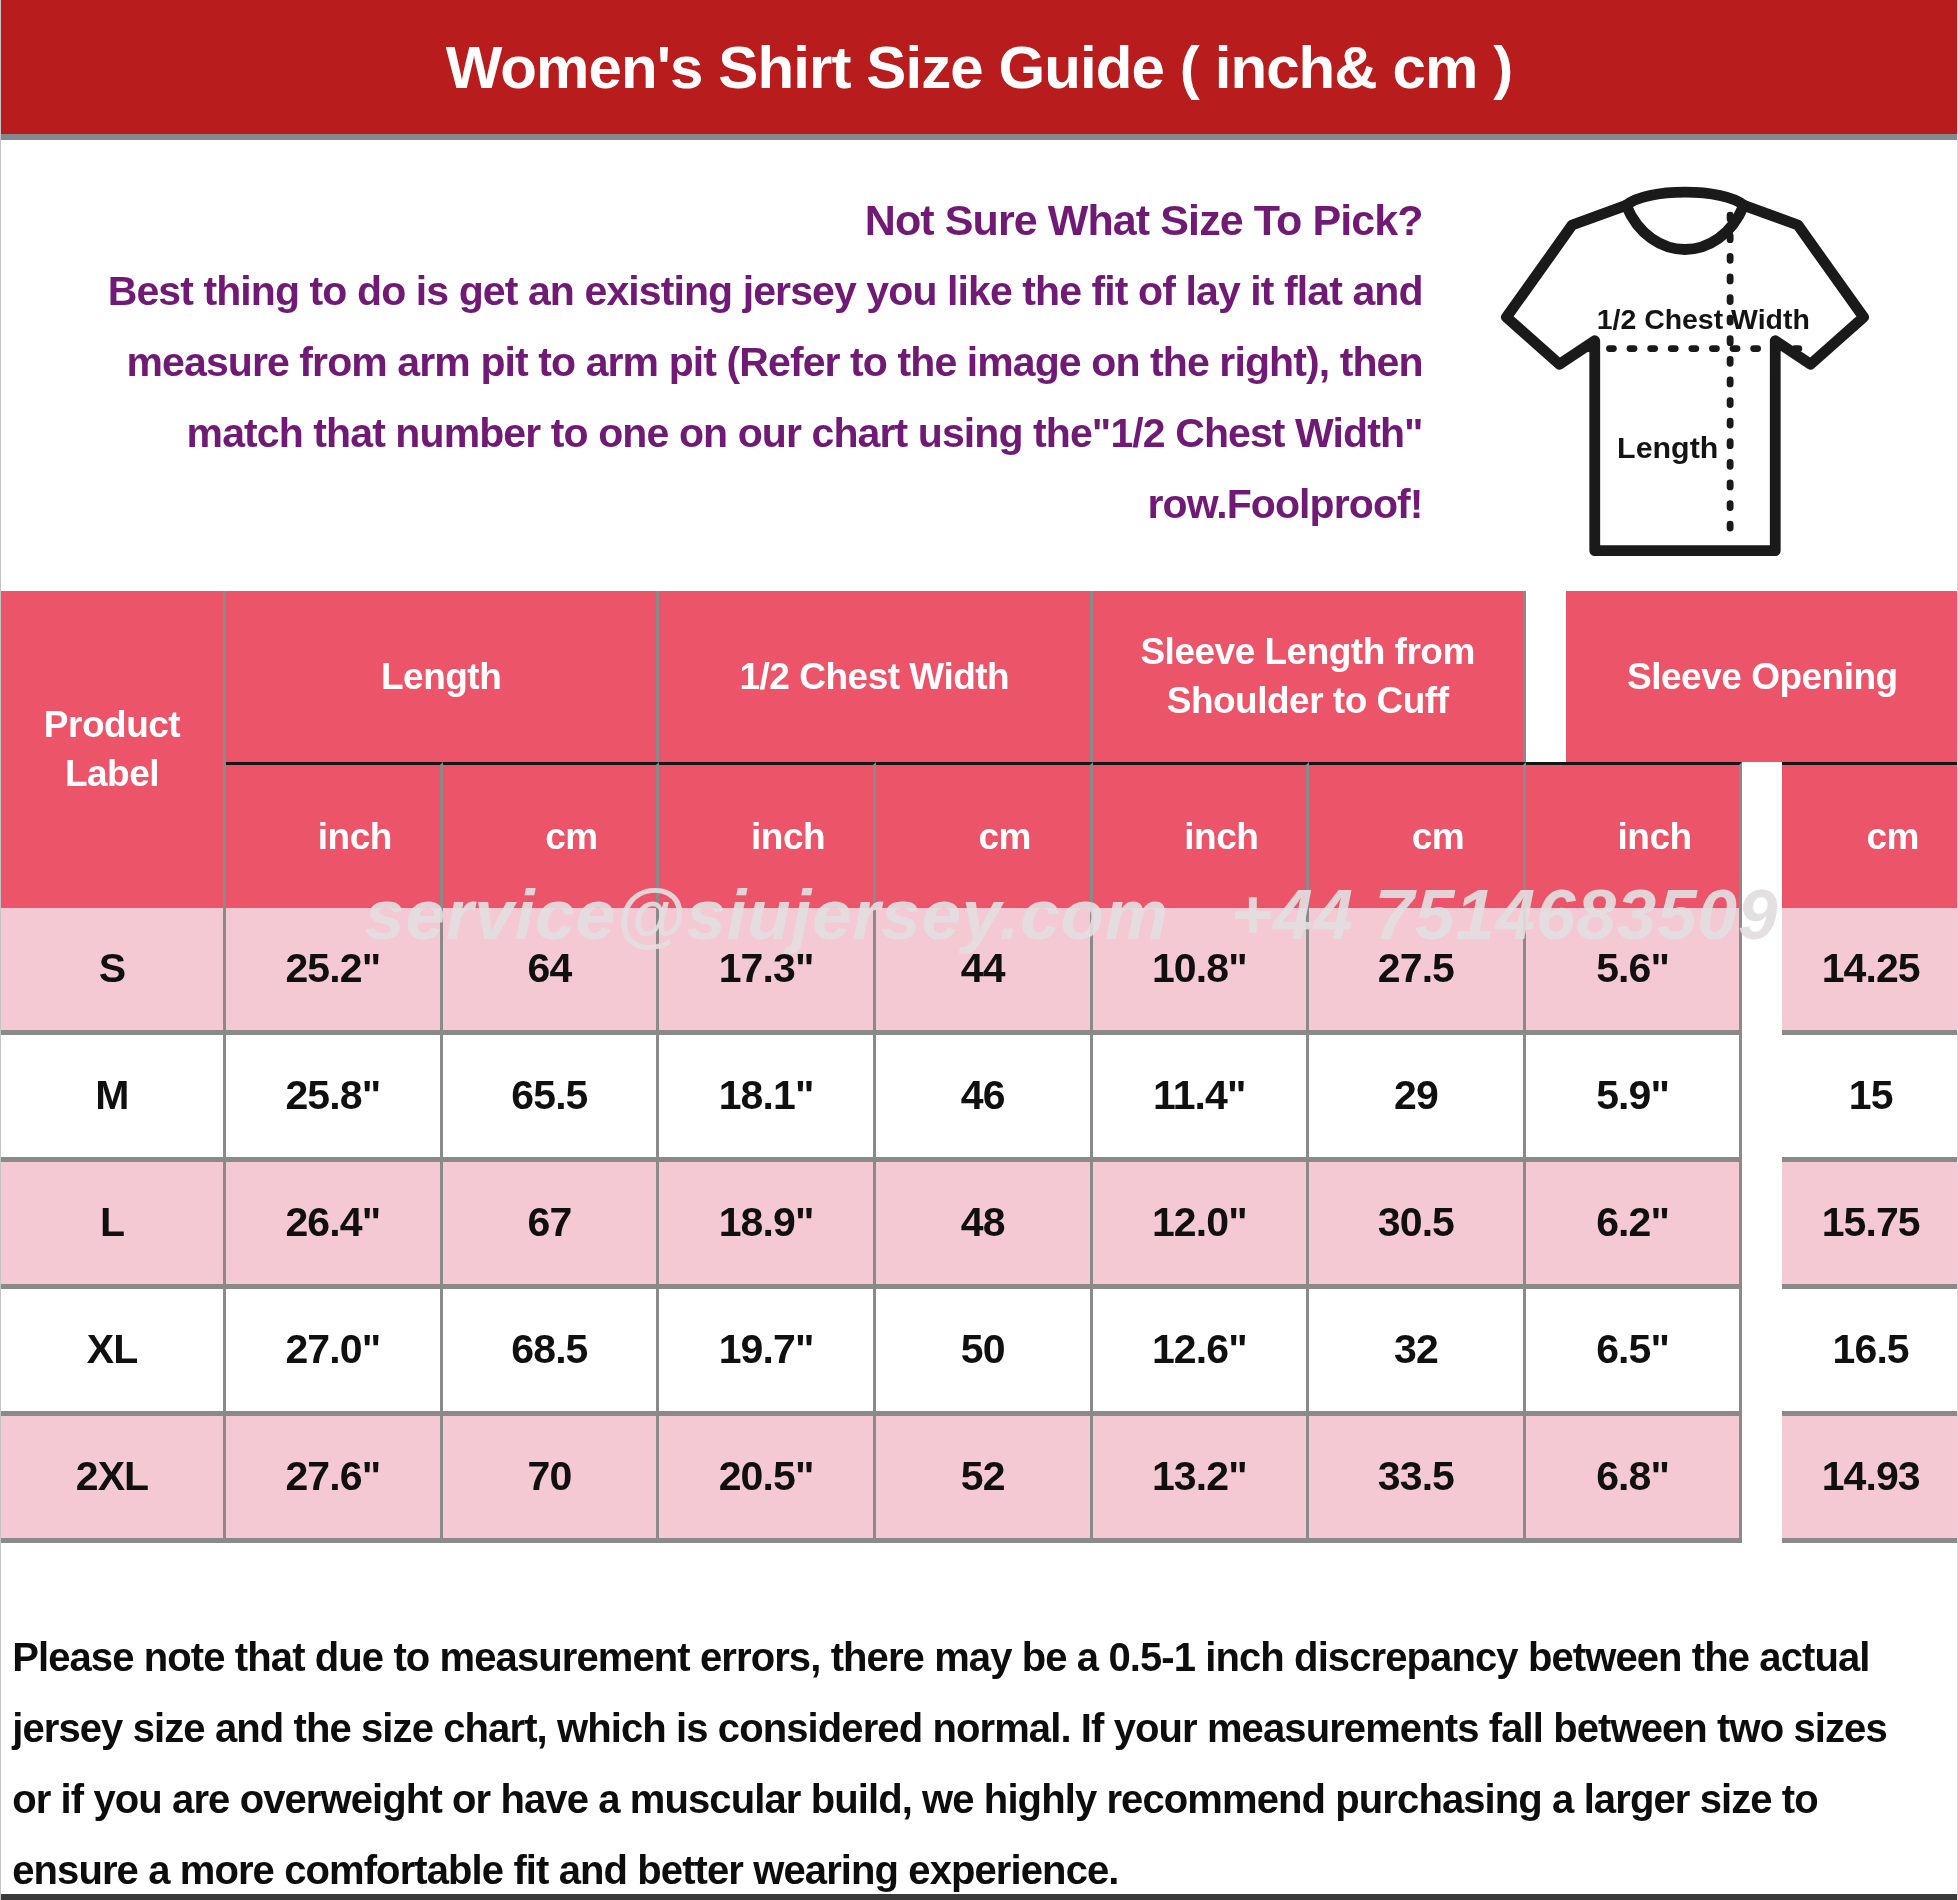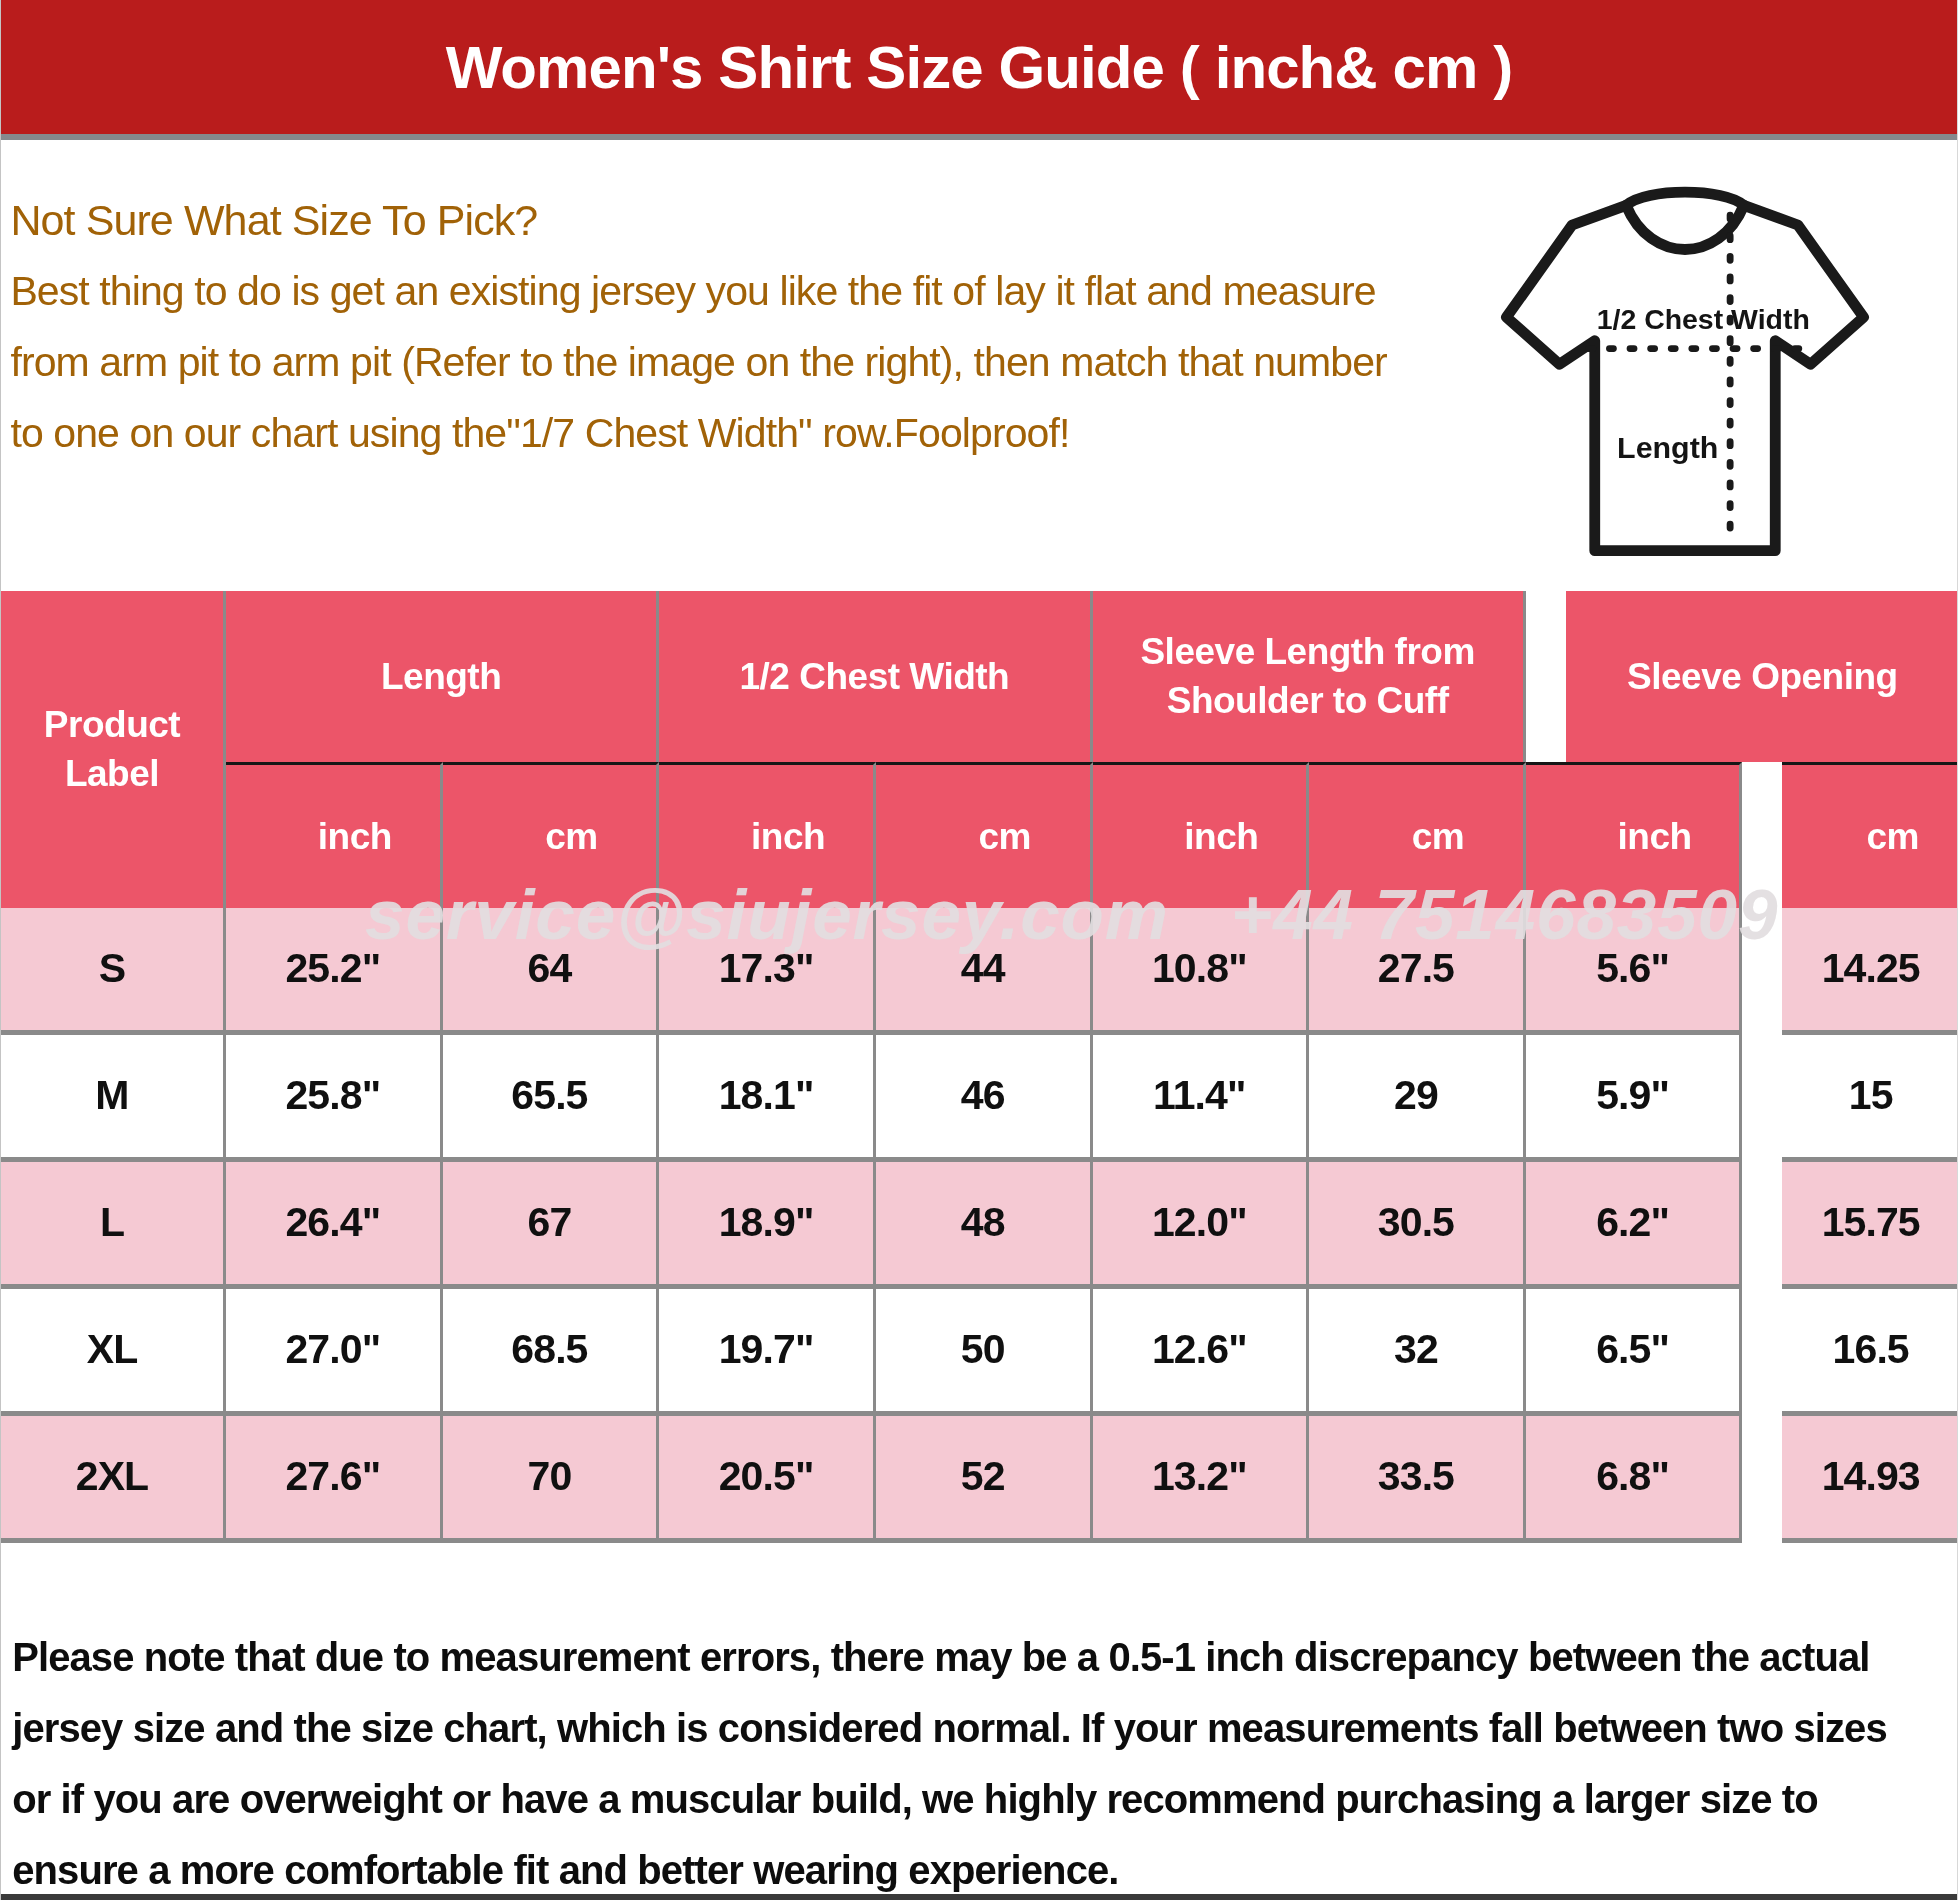--- a/index.html
+++ b/index.html
@@ -13,22 +13,22 @@
   .banner {
     height:134px; background:#b91c1c; display:flex; align-items:center; justify-content:center;
   }
   .banner-title {
     color:#ffffff; font-size:60px; font-weight:700; letter-spacing:-0.9px;
   }
   .banner-divider { height:5.6px; background:#85898d; }
   
   .intro { height:451px; display:flex; background:#ffffff; }
   .intro-text {
-    flex:1; padding:45px 9.4px 0 9.4px; text-align:left;
-    font-weight:400; font-size:41px; line-height:71px; letter-spacing:-0.9px; color:#a16207;
+    flex:1; padding:45px 9.4px 0 9.4px; text-align:right;
+    font-weight:700; font-size:41px; line-height:71px; letter-spacing:-0.9px; color:#701a75;
   }
   .intro-heading { font-size:43px; }
   .intro-body { max-width:1424px; margin:0 auto; }
   .diagram {
     width:525px; position:relative; padding-top:32px;
   }
   .diagram svg { display:block; }
   
   .size-table {
     display:grid; width:1958px;
@@ -68,21 +68,21 @@
 <div class="page">
 
   <div class="banner">
     <span class="banner-title">Women's Shirt Size Guide ( inch&amp; cm )</span>
   </div>
   <div class="banner-divider"></div>
 
   <div class="intro">
     <div class="intro-text">
       <div class="intro-heading">Not Sure What Size To Pick?</div>
-      <div class="intro-body">Best thing to do is get an existing jersey you like the fit of lay it flat and measure from arm pit to arm pit (Refer to the image on the right), then match that number to one on our chart using the"1/7 Chest Width" row.Foolproof!</div>
+      <div class="intro-body">Best thing to do is get an existing jersey you like the fit of lay it flat and measure from arm pit to arm pit (Refer to the image on the right), then match that number to one on our chart using the"1/2 Chest Width" row.Foolproof!</div>
     </div>
     <div class="diagram">
       <svg width="506" height="412" viewBox="0 0 440 420">
         <g fill="#ffffff" stroke="#1a1a1a" stroke-width="11" stroke-linejoin="round">
           <path d="M160,34 C185,94 255,94 280,34 L335,54 L402,148 L348,196 L312,172 L312,386 L128,386 L128,172 L92,196 L38,148 L105,54 Z"></path>
           <path d="M160,34 C180,16 260,16 280,34" fill="none"></path>
         </g>
         <g stroke="#1a1a1a" stroke-width="7" stroke-dasharray="4 17" stroke-linecap="round">
           <line x1="122" y1="180" x2="350" y2="180"></line>
           <line x1="266" y1="44" x2="266" y2="378"></line>

